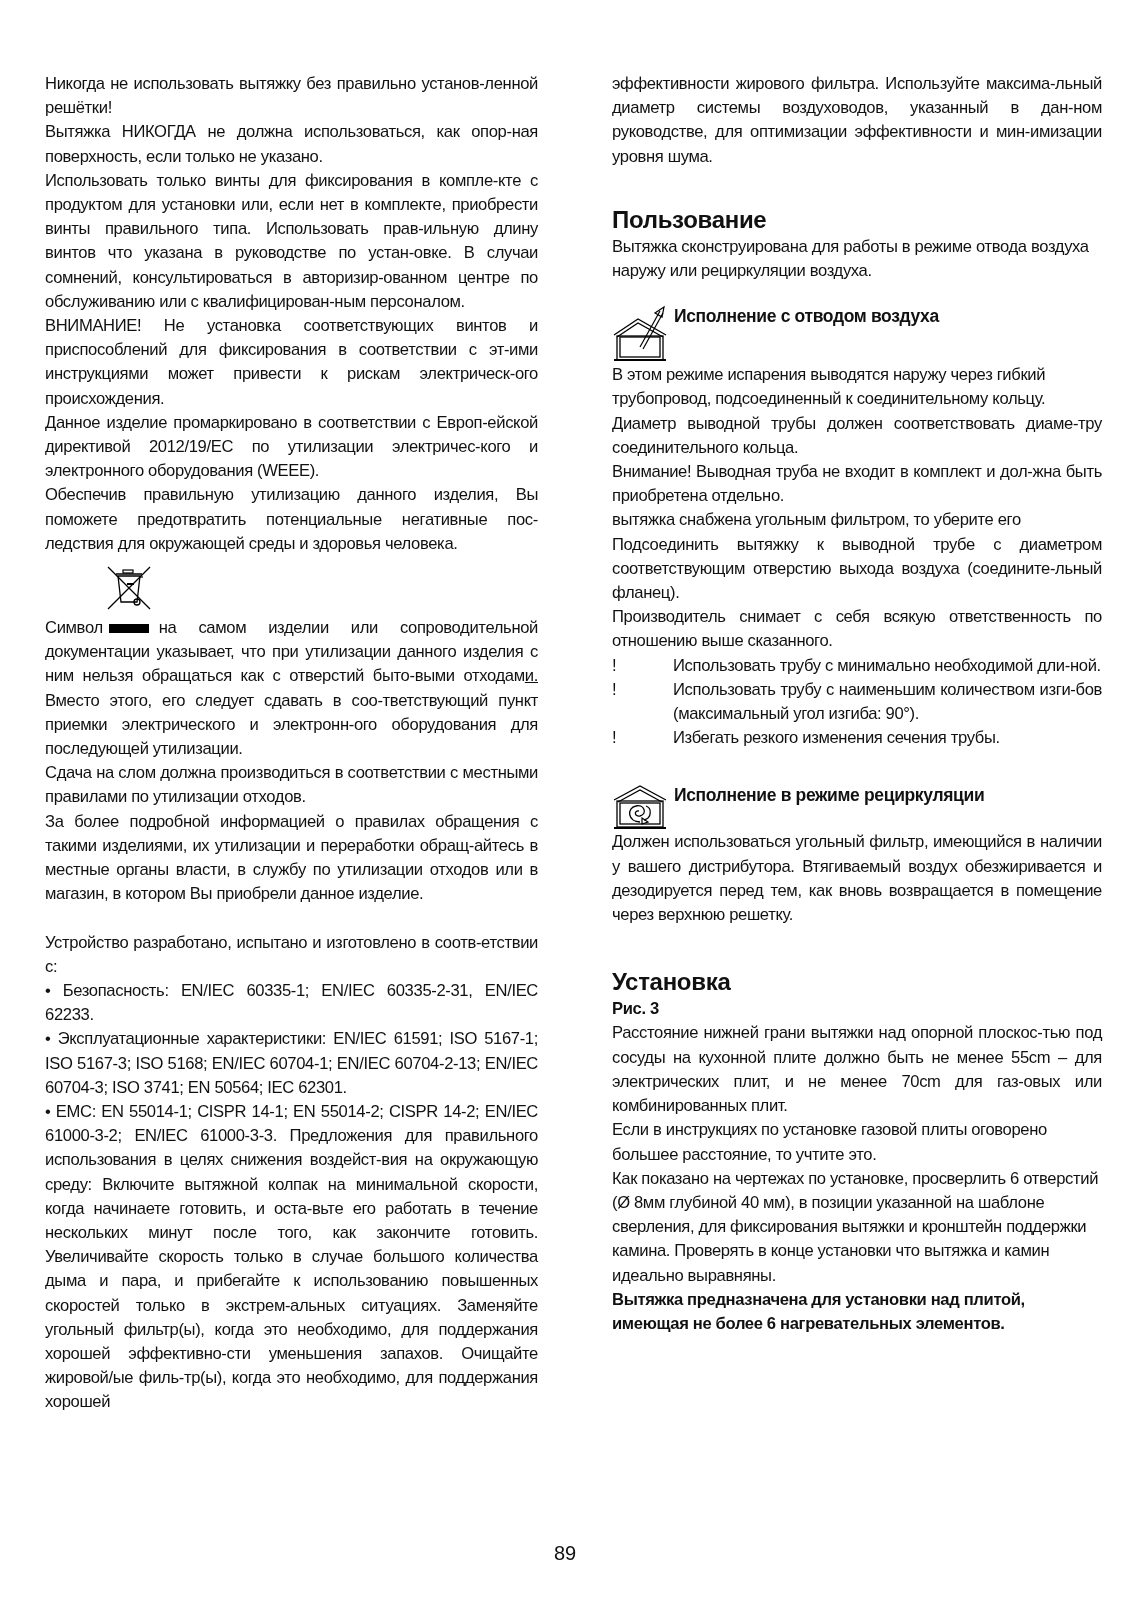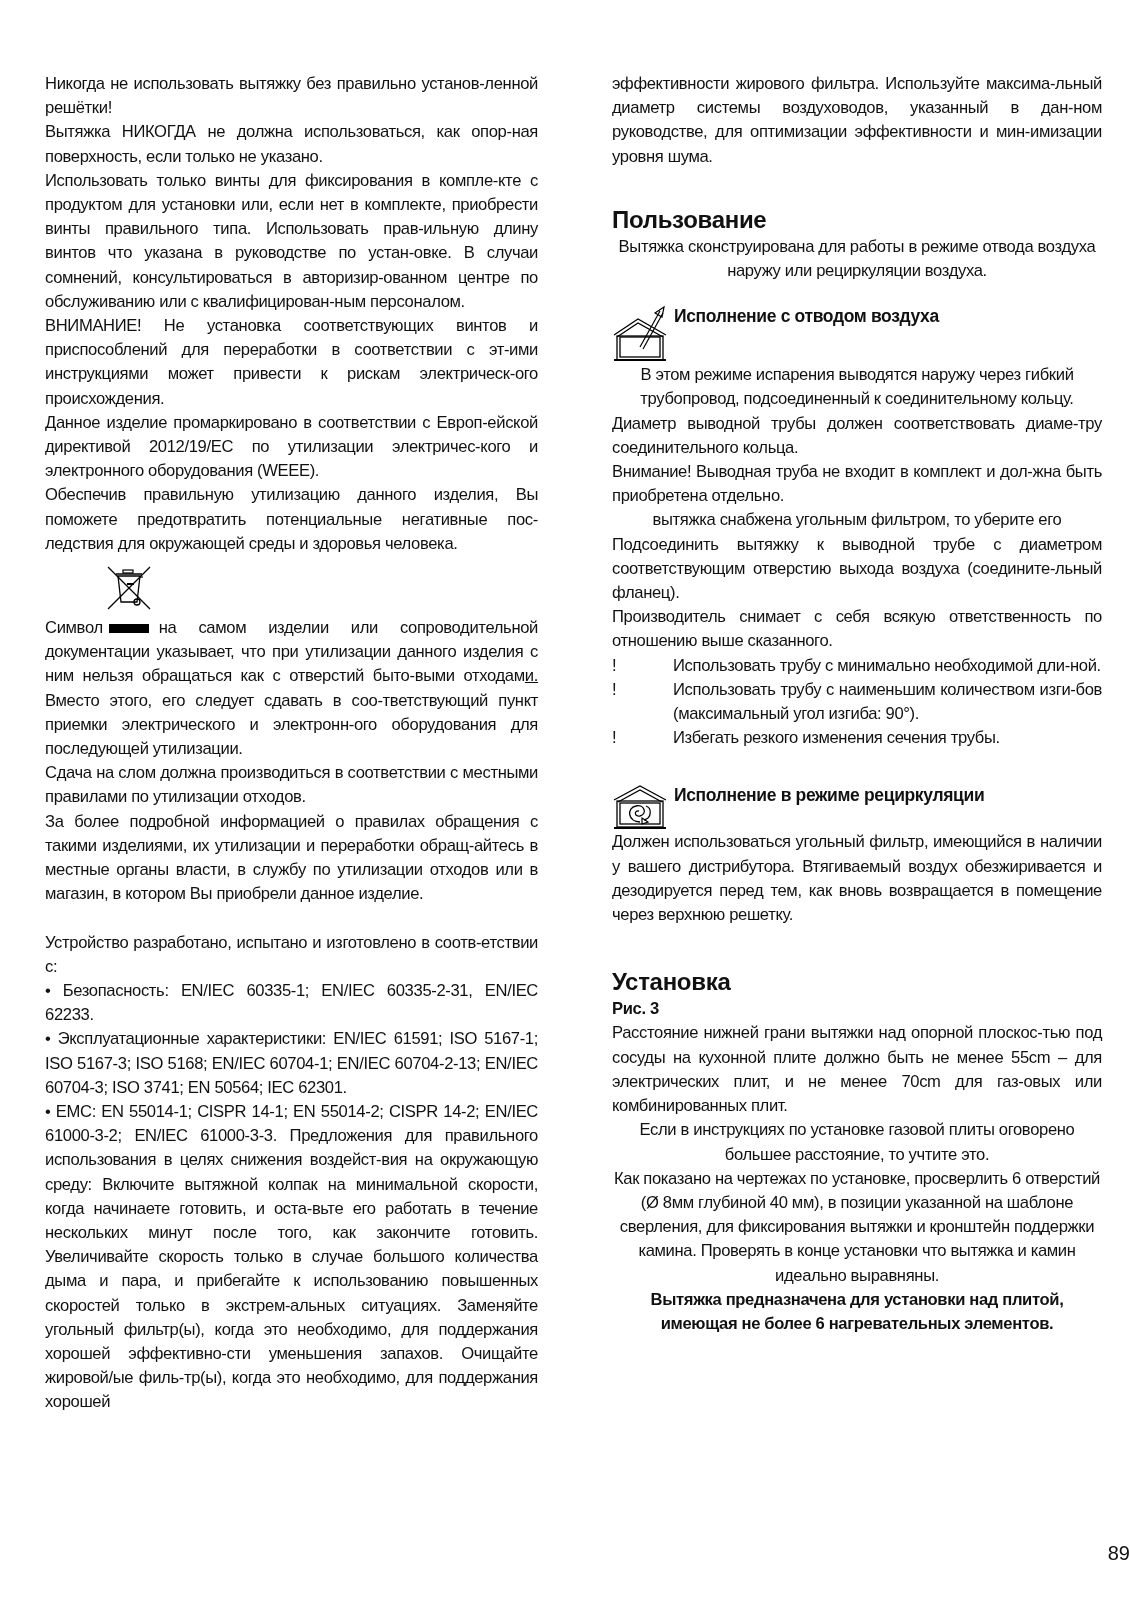--- a/index.html
+++ b/index.html
@@ -4,47 +4,47 @@
 <style>
   html, body { margin:0; padding:0; background:#ffffff; }
   body { width:1130px; height:1600px; position:relative; overflow:hidden;
          font-family:"Liberation Sans", sans-serif; color:#111; }
   .page { position:absolute; left:0; top:0; width:1130px; height:1600px; }
   .col { position:absolute; top:72px; width:493px; font-size:16.6px; line-height:24.2px;
          font-stretch:condensed; letter-spacing:-0.35px; }
   .col-left { left:45px; }
   .col-right { left:612px; width:490px; }
   .p { margin:0; text-align:justify; }
-  .p.left { text-align:center; }
+  .p.left { text-align:left; }
   .h1 { font-weight:bold; font-size:24px; line-height:30px; margin:0; letter-spacing:-0.3px; }
   .h2 { font-weight:bold; font-size:17.5px; line-height:22px; margin:0; }
   .bold { font-weight:bold; }
   .gap-m { height:24px; }
   .gap-l { height:36px; }
   .icon-weee { display:block; margin:8px 0 4px 60px; width:48px; height:48px; }
   .inline-bar { display:inline-block; width:40px; height:9px; background:#000; vertical-align:middle; margin:0 10px 0 6px; }
   .u { text-decoration:underline; }
   .icon-head { display:flex; align-items:flex-start; }
   .icon-head svg { flex:0 0 auto; margin-right:6px; }
   .bang { display:flex; }
   .bang .mark { width:38px; flex:0 0 38px; }
   .bang .txt { flex:1;margin-left:23px; }
-  .page-num { position:absolute; left:0; width:1130px; top:1542px; text-align:right;
+  .page-num { position:absolute; left:0; width:1130px; top:1542px; text-align:center;
               font-size:20px; font-family:"Liberation Sans", sans-serif; }
 </style>
 </head>
 <body>
 
 <div class="page">
 
   <div class="col col-left">
     <p class="p">Никогда не использовать вытяжку без правильно установ-ленной решётки!</p>
     <p class="p">Вытяжка НИКОГДА не должна использоваться, как опор-ная поверхность, если только не указано.</p>
     <p class="p">Использовать только винты для фиксирования в компле-кте с продуктом для установки или, если нет в комплекте, приобрести винты правильного типа. Использовать прав-ильную длину винтов что указана в руководстве по устан-овке. В случаи сомнений, консультироваться в авторизир-ованном центре по обслуживанию или с квалифицирован-ным персоналом.</p>
-    <p class="p">ВНИМАНИЕ! Не установка соответствующих винтов и приспособлений для переработки в соответствии с эт-ими инструкциями может привести к рискам электрическ-ого происхождения.</p>
+    <p class="p">ВНИМАНИЕ! Не установка соответствующих винтов и приспособлений для фиксирования в соответствии с эт-ими инструкциями может привести к рискам электрическ-ого происхождения.</p>
     <p class="p">Данное изделие промаркировано в соответствии с Европ-ейской директивой 2012/19/EC по утилизации электричес-кого и электронного оборудования (WEEE).</p>
     <p class="p">Обеспечив правильную утилизацию данного изделия, Вы поможете предотвратить потенциальные негативные пос-ледствия для окружающей среды и здоровья человека.</p>
 
     <svg class="icon-weee" viewBox="0 0 48 48">
       <line x1="3" y1="3" x2="45" y2="45" stroke="#000" stroke-width="1.3"></line>
       <line x1="45" y1="3" x2="3" y2="45" stroke="#000" stroke-width="1.3"></line>
       <rect x="18" y="6" width="10" height="3" fill="none" stroke="#000" stroke-width="1.2"></rect>
       <line x1="11" y1="10" x2="37" y2="10" stroke="#000" stroke-width="1.5"></line>
       <polygon points="13,12 35,12 32,38 16,38" fill="none" stroke="#000" stroke-width="1.3"></polygon>
       <rect x="22" y="19" width="7" height="2" fill="#000"></rect>

